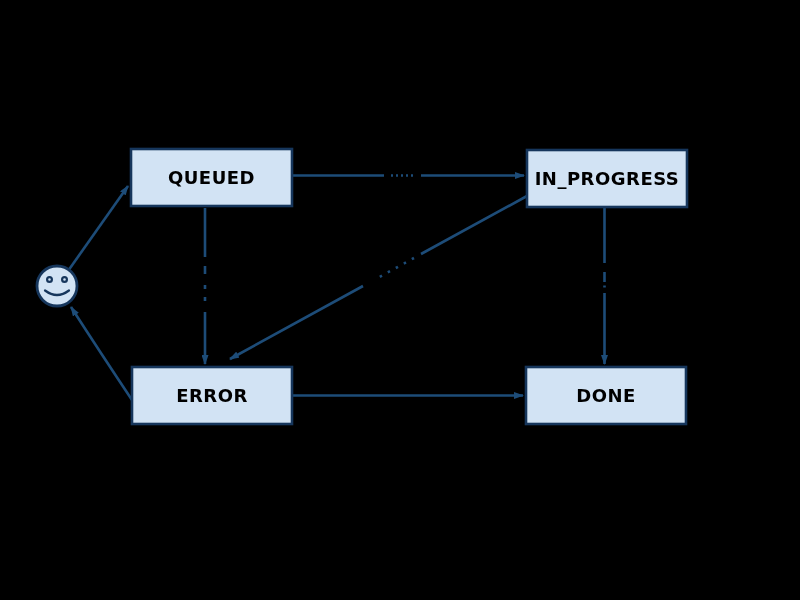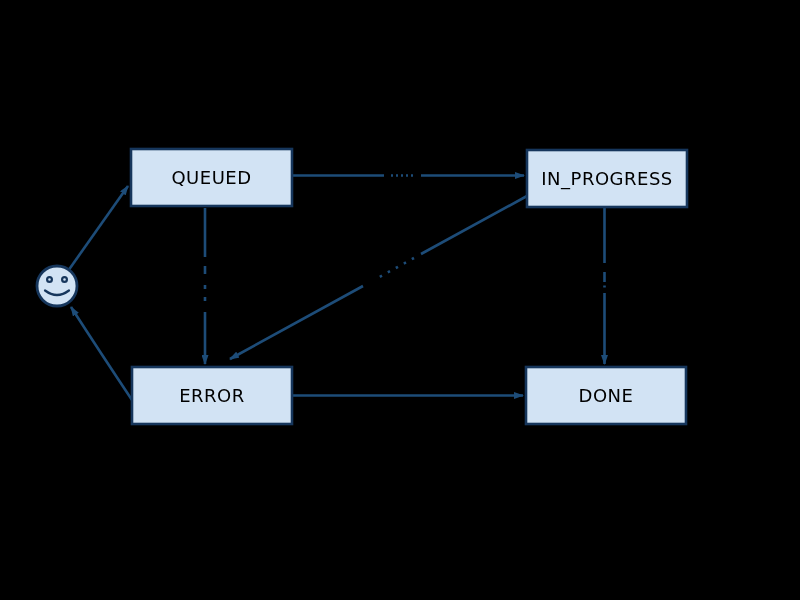--- a/index.html
+++ b/index.html
@@ -9,20 +9,21 @@
     height: 600px;
     background: var(--background, #000000);
     overflow: hidden;
     font-family: "DejaVu Sans", "Liberation Sans", sans-serif;
   }
   #canvas {
     position: relative;
     width: 800px;
     height: 600px;
     background: var(--background, #000000);
+    font-weight: bold;
   }
   svg { display: block; }
   .node-box {
     fill: var(--node-fill, #d2e3f4);
     stroke: var(--node-border, #16365c);
     stroke-width: 2.6;
   }
   .node-label {
     fill: var(--text, #000000);
     font-family: "DejaVu Sans", "Liberation Sans", sans-serif;

